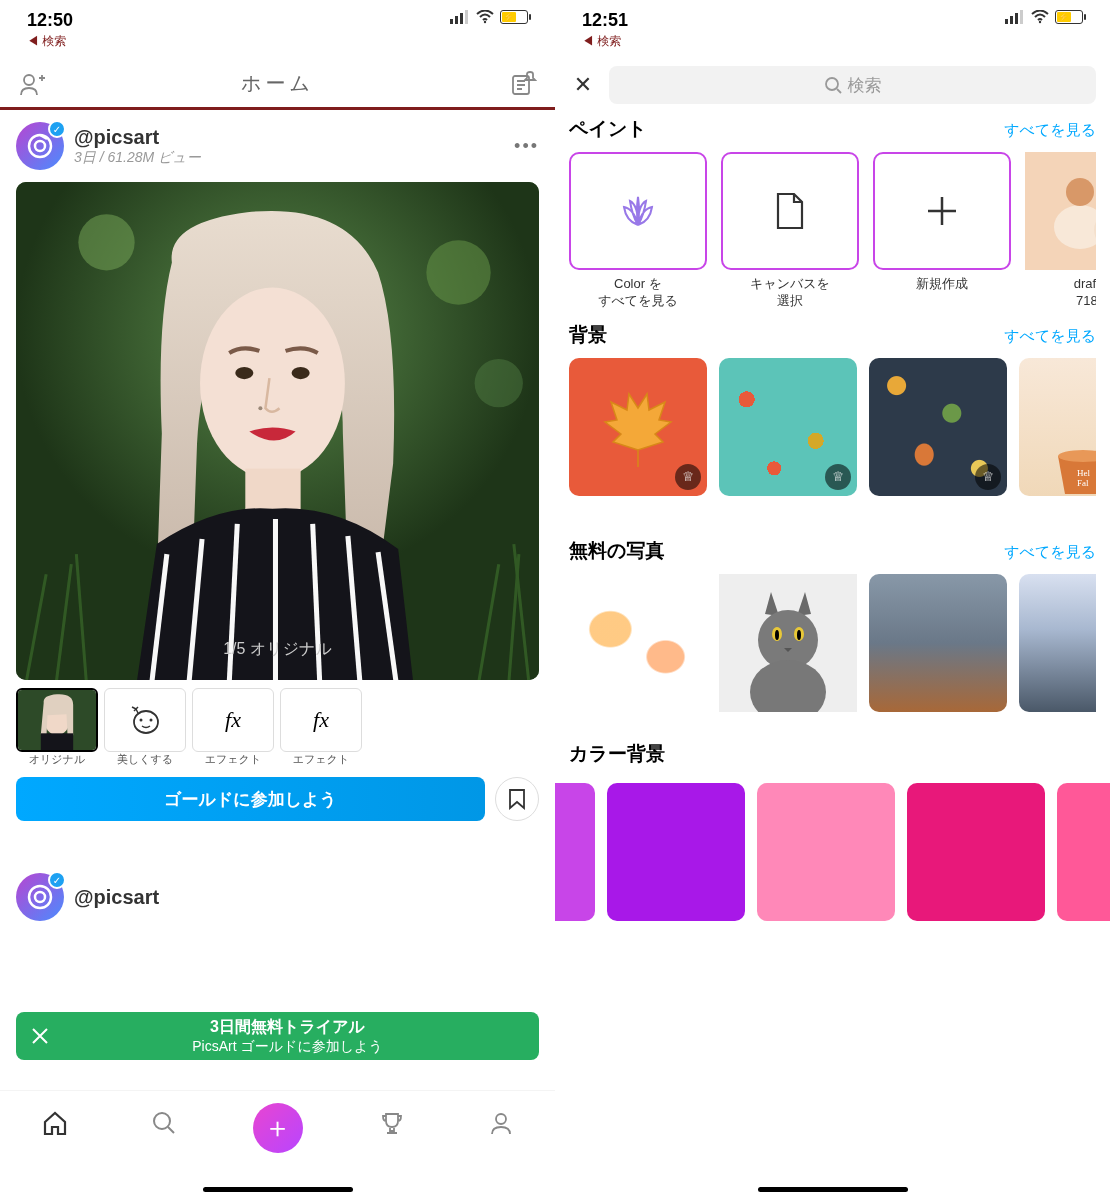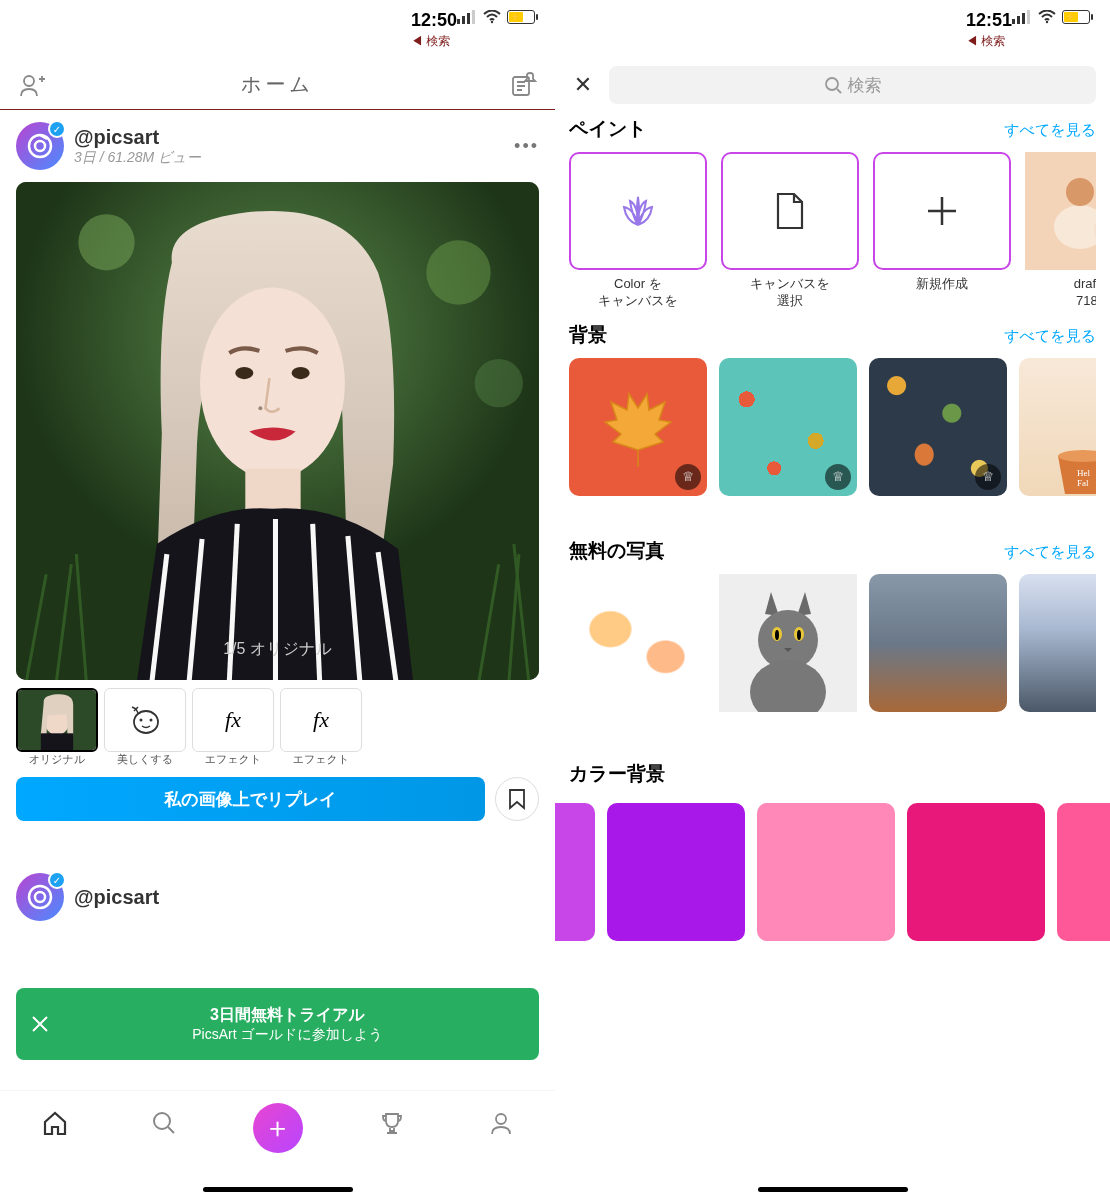--- a/index.html
+++ b/index.html
@@ -1,29 +1,29 @@
 <!DOCTYPE html>
 <html><head>
 <meta charset="utf-8">
 <style>
   * { box-sizing: border-box; margin: 0; padding: 0; }
   body { font-family: -apple-system, "Hiragino Sans", sans-serif; background: #fff; width: 1110px; height: 1200px; display: flex; }
   .screen { width: 555px; height: 1200px; position: relative; background: #fff; overflow: hidden; }
 
   
-  .status-bar { height: 60px; display: flex; align-items: flex-start; justify-content: flex-end; padding: 10px 20px 0; font-size: 18px; font-weight: 600; }
+  .status-bar { height: 60px; display: flex; align-items: flex-start; justify-content: space-between; padding: 10px 27px 0; font-size: 18px; font-weight: 600; }
   .status-left { display: flex; flex-direction: column; align-items: flex-start; gap: 2px; }
   .back-app { font-size: 12px; font-weight: 400; color: #7f1d1d; }
   .status-right { display: flex; align-items: center; gap: 6px; }
   .battery { width: 28px; height: 14px; border: 1.5px solid #333; border-radius: 3px; position: relative; }
   .battery::after { content:''; position:absolute; right:-4px; top:3px; width:2px; height:6px; background:#333; border-radius:1px; }
   .battery-fill { position:absolute; left:1px; top:1px; bottom:1px; width:55%; background:#ffcc00; border-radius:1px; display:flex; align-items:center; justify-content:center; font-size:9px;}
 
   
-  .hdr1 { height: 50px; display:flex; align-items:center; justify-content:space-between; padding: 0 18px; border-bottom: 1px solid #7f1d1d; }
+  .hdr1 { height: 50px; display:flex; align-items:center; justify-content:space-between; padding: 0 18px; border-bottom: 3px solid #7f1d1d; }
   .hdr1-title { font-size: 20px; color:#666; letter-spacing: 4px; }
   .icon-stroke { stroke:#888; stroke-width:1.8; fill:none; }
 
   
   .post { padding: 12px 16px; }
   .post-hdr { display:flex; align-items:center; gap: 10px; position:relative; }
   .avatar { width:48px; height:48px; border-radius:50%; background: linear-gradient(135deg, #b845d1, #4a8cff); position:relative; display:flex; align-items:center; justify-content:center; }
   .avatar svg { width:30px; height:30px; }
   .verified { position:absolute; top:-2px; right:-2px; width:18px; height:18px; background:#1da1f2; border-radius:50%; border:2px solid #fff; display:flex; align-items:center; justify-content:center; color:#fff; font-size:10px;}
   .post-user { font-size:20px; font-weight:600; color:#333; }
@@ -40,21 +40,21 @@
   .thumb-box.original { border:2px solid #000; padding:0; }
   .thumb-label { font-size:11px; color:#555; white-space:nowrap; overflow:hidden; text-overflow:ellipsis;}
 
   .action-row { display:flex; gap:10px; margin-top:10px; align-items:center; }
   .replay-btn { flex:1; height:44px; background: linear-gradient(90deg, #00a8ff, #0097e6); color:#fff; font-size:17px; font-weight:600; border-radius:8px; display:flex; align-items:center; justify-content:center; }
   .bookmark { width:44px; height:44px; border:1px solid #ddd; border-radius:22px; display:flex; align-items:center; justify-content:center; }
 
   .post2 { margin-top:40px; padding: 0 16px; display:flex; align-items:center; gap:10px; }
 
   
-  .trial { position:absolute; left:16px; right:16px; bottom:140px; height:72px; background:#27ae60; border-radius:8px; display:flex; align-items:center; padding:0 14px; color:#fff; }
+  .trial { position:absolute; left:16px; right:16px; bottom:140px; height:48px; background:#27ae60; border-radius:8px; display:flex; align-items:center; padding:0 14px; color:#fff; }
   .trial-text { flex:1; text-align:center; }
   .trial-title { font-size:16px; font-weight:600; }
   .trial-sub { font-size:14px; }
 
   
   .nav { position:absolute; bottom:0; left:0; right:0; height:110px; display:flex; align-items:flex-start; justify-content:space-around; padding-top:12px; background:#fff; border-top:1px solid #f4f4f4; }
   .nav-item { width:40px; height:40px; display:flex; align-items:center; justify-content:center; }
   .nav-plus { width:50px; height:50px; border-radius:25px; background: linear-gradient(135deg,#e845d1,#b845ff); color:#fff; font-size:28px; display:flex; align-items:center; justify-content:center; }
   .home-ind { position:absolute; bottom:8px; left:50%; transform:translateX(-50%); width:150px; height:5px; background:#000; border-radius:3px; }
   .faded-text { position:absolute; bottom:160px; left:50%; transform:translateX(-50%); color:#ccc; font-size:14px; font-family: Georgia, serif; letter-spacing:2px;}
@@ -243,21 +243,21 @@
       </div>
       <div class="thumb">
         <div class="thumb-box">
             <span>fx</span>
           </div>
         <div class="thumb-label">エフェクト</div>
       </div>
     </div>
 
     <div class="action-row">
-      <div class="replay-btn">私の画像上でリプレイ</div>
+      <div class="replay-btn">ゴールドに参加しよう</div>
       <div class="bookmark">
         <svg width="18" height="22">
             <path d="M2 2 H16 V20 L9 14 L2 20 Z" fill="none" stroke="#333" stroke-width="1.8"></path>
           </svg>
       </div>
     </div>
   </div>
 
   <div class="post2">
     <div class="avatar">
@@ -352,21 +352,21 @@
       <div class="see-all">すべてを見る</div>
     </div>
     <div class="paint-row">
       <div class="paint-item">
         <div class="paint-box">
             <svg width="44" height="36">
               <path d="M22 32 Q10 28 8 14 Q18 16 22 32 Q26 16 36 14 Q34 28 22 32 M22 32 Q16 22 14 8 Q22 12 22 32 Q22 12 30 8 Q28 22 22 32 M22 32 Q20 18 22 4 Q24 18 22 32" fill="none" stroke="#9878e8" stroke-width="2"></path>
             </svg>
           </div>
         <div class="paint-label" style="white-space:pre-line">Color を
-キャンバスを</div>
+すべてを見る</div>
       </div>
       <div class="paint-item">
         <div class="paint-box">
             <svg width="36" height="42">
               <path d="M6 4 H22 L30 12 V38 H6 Z M22 4 V12 H30" fill="none" stroke="#333" stroke-width="2.2"></path>
             </svg>
           </div>
         <div class="paint-label" style="white-space:pre-line">キャンバスを
 選択</div>
       </div>
@@ -441,21 +441,21 @@
             <ellipse cx="80" cy="61" rx="2" ry="5" fill="#000"></ellipse>
             <path d="M65 74 L69 78 L73 74" fill="#555"></path>
             <ellipse cx="69" cy="118" rx="38" ry="32" fill="#787878"></ellipse>
           </svg>
       </div>
       <div class="photo-tile phautumn"></div>
       <div class="photo-tile phmtn"></div>
     </div>
   </div>
 
-  <div class="section" style="margin-top:37px">
+  <div class="section" style="margin-top:17px">
     <div class="sec-hdr">
       <div class="sec-title">カラー背景</div>
     </div>
   </div>
   <div class="color-row" style="padding-left:0">
     <div class="color-tile half" style="background:#c845e8"></div>
     <div class="color-tile" style="background:#a818e8"></div>
     <div class="color-tile" style="background:#ff88b8"></div>
     <div class="color-tile" style="background:#e8187a"></div>
     <div class="color-tile halfr" style="background:#ff5898"></div>

